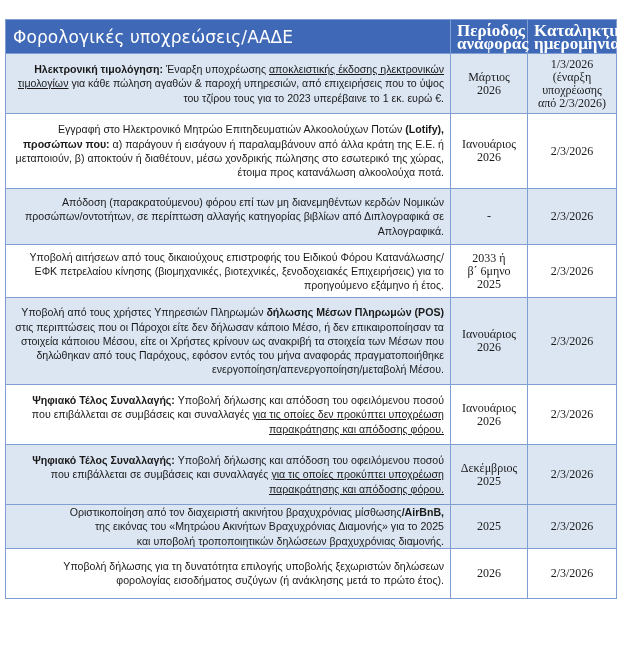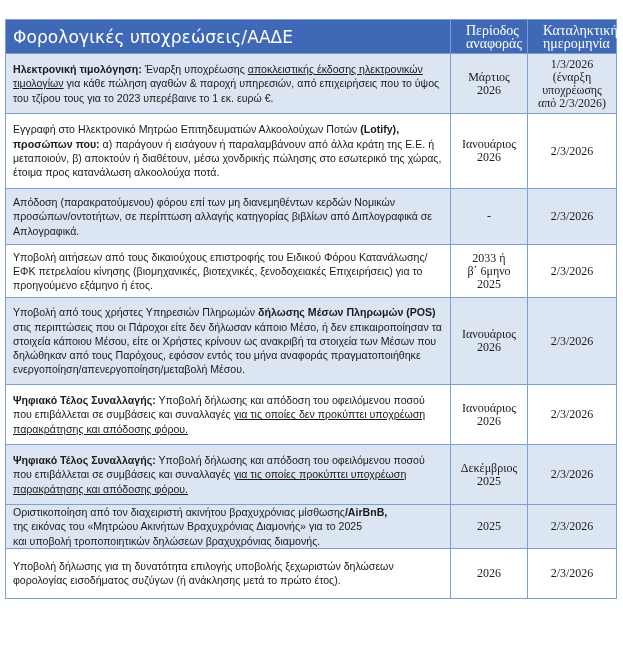--- a/index.html
+++ b/index.html
@@ -22,27 +22,27 @@
   .tbl thead th.title {
     text-align: left;
     font-family: "DejaVu Sans", sans-serif;
     font-weight: normal;
     font-size: 17px;
     letter-spacing: 0.1px;
     padding-left: 7px;
   }
   .tbl thead th.col {
     font-family: "Liberation Serif", serif;
-    font-weight: normal;
-    font-size: 14px;
+    font-weight: bold;
+    font-size: 17px;
     line-height: 13px;
     text-align: center;
-    padding: 0 15px;
+    padding: 0 6px;
   }
-  .tbl tbody td.desc { line-height: 14.3px; text-align: left; padding-left: 7px; margin-left: 44px; }
+  .tbl tbody td.desc { line-height: 14.3px; text-align: right; padding-left: 7px; margin-left: 44px; }
   .tbl tbody td.period, .tbl tbody td.deadline {
     text-align: center;
     font-family: "Liberation Serif", serif;
     font-size: 12px;
     line-height: 13px;
     padding: 0 2px;
   }
   tr.shade td { background: #dce6f3; }
   tr.plain td { background: #ffffff; }
   .b { font-weight: bold; }

